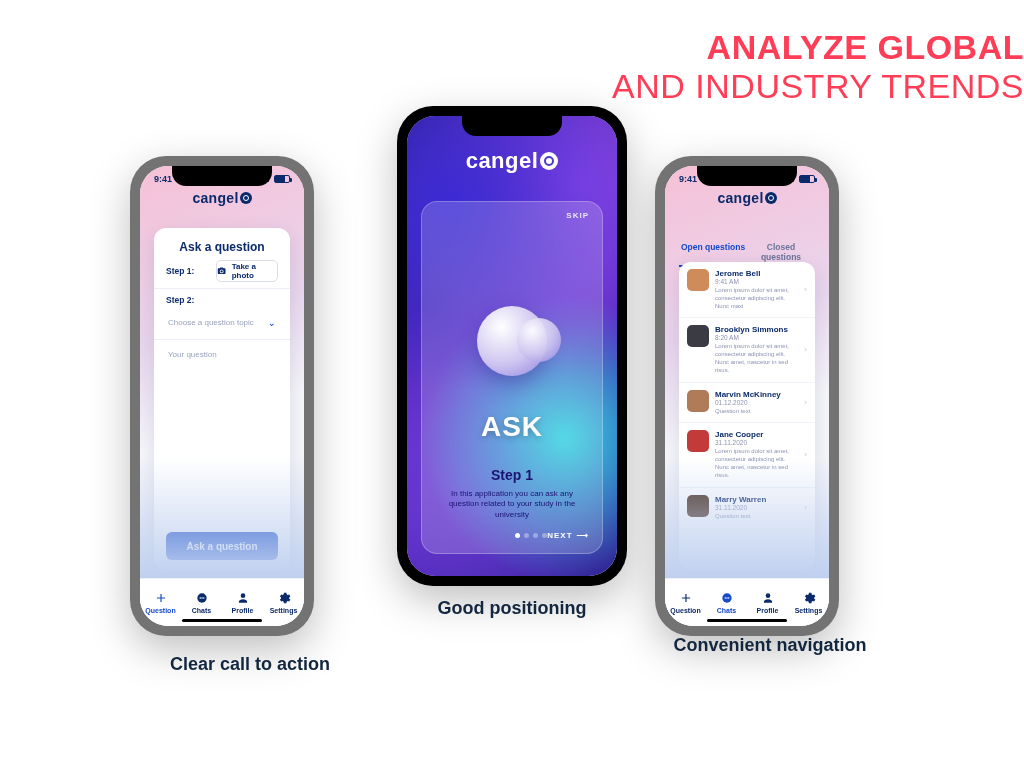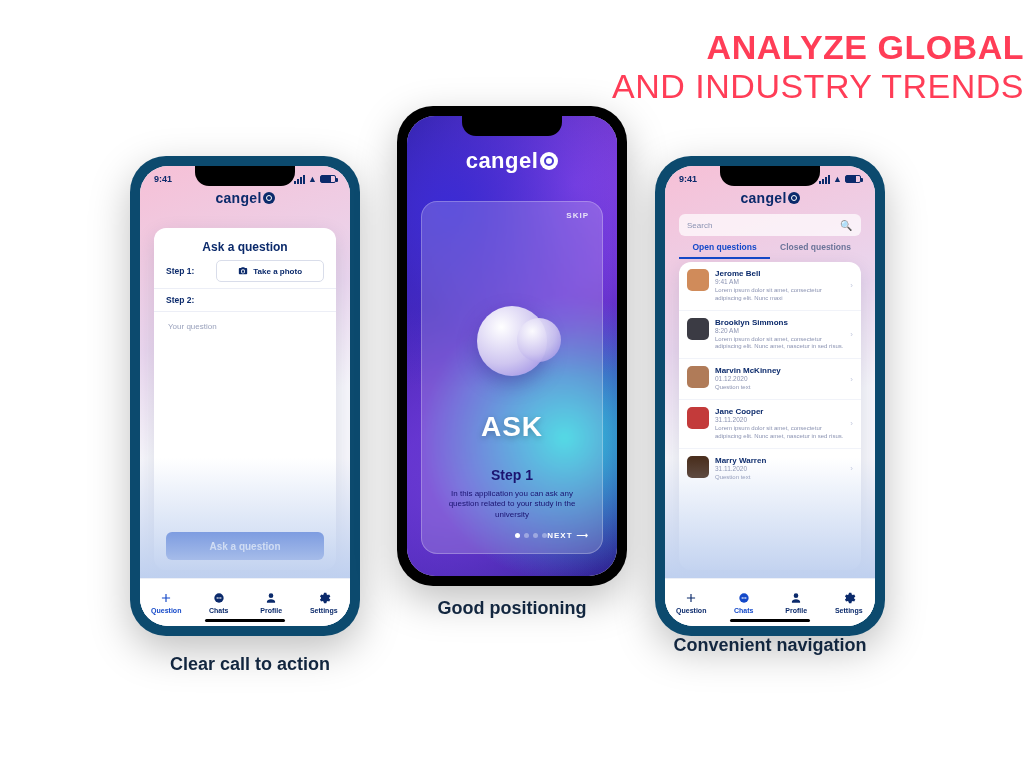--- a/index.html
+++ b/index.html
@@ -7,21 +7,21 @@
   .headline { text-align: right; margin-top: 28px; letter-spacing: .5px; }
   .headline .l1 { font-size: 34px; font-weight: 800; color: #ff3d57; }
   .headline .l2 { font-size: 34px; font-weight: 400; color: #ff3d57; }
   .stage { position: relative; width: 100%; height: 620px; }
   .caption { position: absolute; font-size: 18px; font-weight: 700; color: #12263f; text-align:center; width:260px; }
   .cap-left  { left: 120px; top: 548px; }
   .cap-mid   { left: 382px; top: 492px; }
   .cap-right { left: 640px; top: 529px; }
 
   
-  .phone { position:absolute; width:230px; height:480px; border-radius:36px; background:#0c4a6e; box-shadow:0 14px 40px rgba(0,0,0,.25); padding:10px; }
+  .phone { position:absolute; width:184px; height:480px; border-radius:36px; background:#737373; box-shadow:0 14px 40px rgba(0,0,0,.25); padding:10px; }
   .phone-mid { position:absolute; width:230px; height:480px; border-radius:36px; background:#000; box-shadow:0 14px 40px rgba(0,0,0,.25); padding:10px; left:397px; top:0px; }
   .phone-left { left:130px; top:50px; }
   .phone-right{ left:655px; top:50px; }
   .screen { width:100%; height:100%; border-radius:28px; overflow:hidden; position:relative; background:#fff; }
   .notch { position:absolute; top:0; left:50%; transform:translateX(-50%); width:100px; height:20px; background:#000; border-radius:0 0 14px 14px; z-index:50; }
 
   
   .statusbar { position:absolute; top:4px; left:0; right:0; height:18px; display:flex; justify-content:space-between; align-items:center; padding:0 14px; font-size:9px; font-weight:600; color:#0b2a6b; z-index:40; }
   .status-icons { display:flex; gap:3px; align-items:center; }
   .status-icons span { font-size:9px; }
@@ -139,20 +139,24 @@
             <svg viewBox="0 0 24 24" width="10" height="10" fill="#0b2a6b">
                 <path d="M9 3l-1.5 2H4a2 2 0 0 0-2 2v11a2 2 0 0 0 2 2h16a2 2 0 0 0 2-2V7a2 2 0 0 0-2-2h-3.5L15 3H9zm3 5a5 5 0 1 1 0 10 5 5 0 0 1 0-10zm0 2a3 3 0 1 0 0 6 3 3 0 0 0 0-6z"></path>
               </svg>
             <span>Take a photo</span>
           </div>
         </div>
         <div class="sep"></div>
         <div class="step-row">
           <span>Step 2:</span>
         </div>
+        <div class="select">
+          <span>Choose a question topic</span>
+          <span class="chev">⌄</span>
+        </div>
         <div class="sep"></div>
         <div class="textarea"><span>Your question</span></div>
         <div class="primary-btn">
             <span>Ask a question</span>
           </div>
       </div>
 
       <div class="fadebottom"></div>
       <div class="tabbar" id="tabbar-left">
           <div class="tab active">
@@ -230,24 +234,20 @@
               <i></i>
             </span>
           <span>▲</span>
           <span class="batt">
               <i></i>
             </span>
         </div>
       </div>
       <div class="logo"><span>cangel</span><span class="o"></span></div>
 
-      <div class="search">
-        <span>Search</span>
-        <span class="mag">🔍</span>
-      </div>
       <div class="seg">
         <div class="on">Open questions</div>
         <div>Closed questions</div>
       </div>
       <div class="list" id="qlist">
           <div class="row">
             <div class="avatar" style="background:#d08b5a"></div>
             <div class="row-body">
               <div class="row-top">
                 <span class="row-name">Jerome Bell</span>

